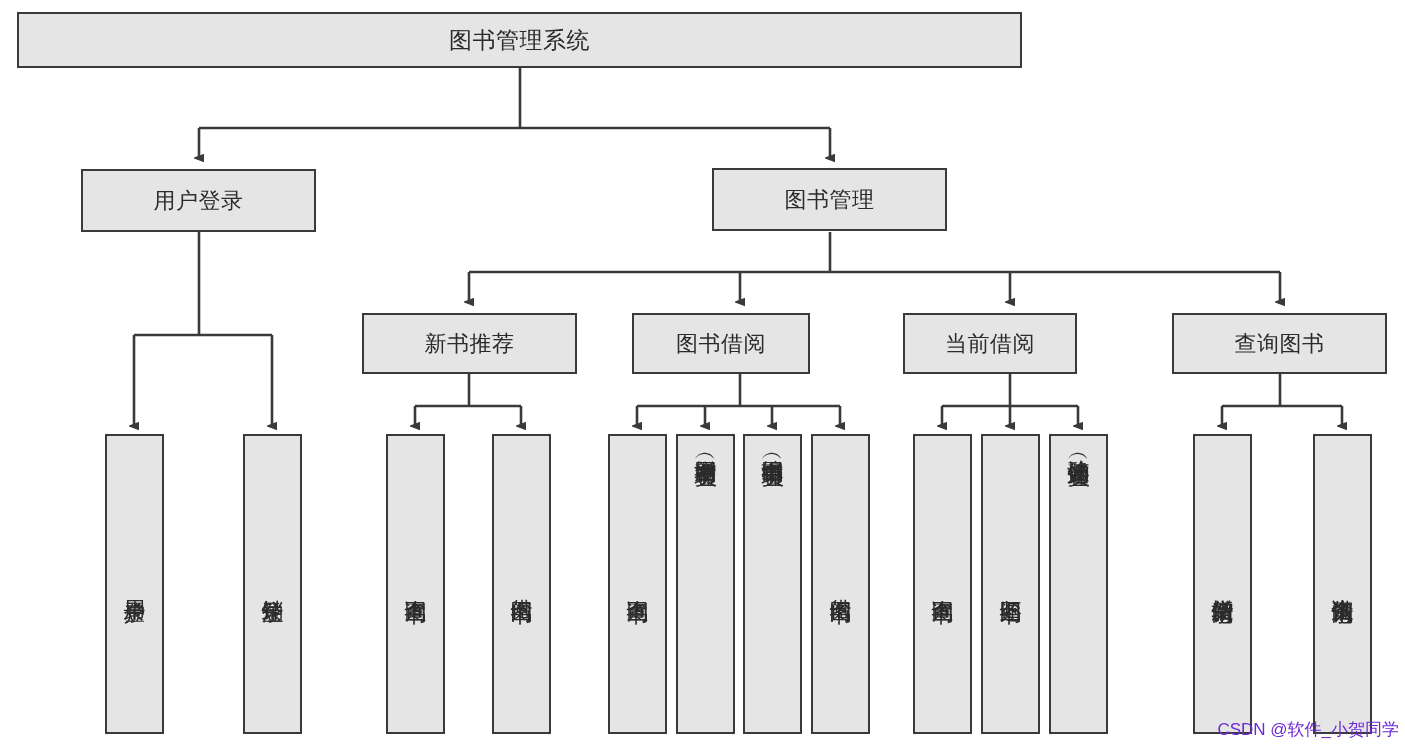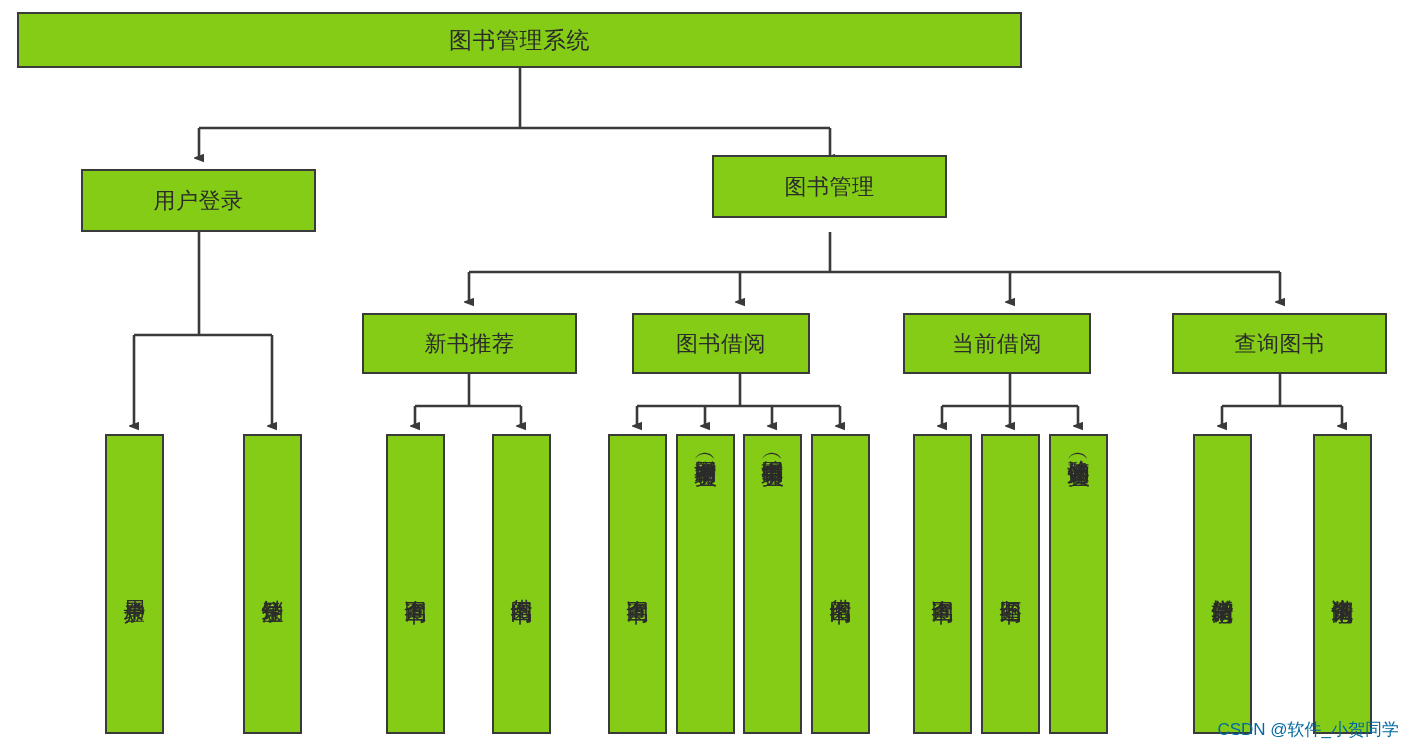--- a/index.html
+++ b/index.html
@@ -22,21 +22,21 @@
     position: absolute;
     left: 0;
     top: 0;
     width: 1405px;
     height: 747px;
     pointer-events: none;
   }
   .node-box {
     position: absolute;
     box-sizing: border-box;
-    background: #84cc16;
+    background: #e5e5e5;
     border: 2.5px solid #3a3a3a;
     display: flex;
     align-items: center;
     justify-content: center;
     z-index: 2;
   }
   .node-label {
     color: #2b2b2b;
     letter-spacing: 0.5px;
     white-space: nowrap;
@@ -62,21 +62,21 @@
   }
   .node-leaf.leaf-mid {
     align-items: center;
     padding-top: 0;
   }
   #watermark {
     position: absolute;
     right: 6px;
     bottom: 6px;
     font-size: 17px;
-    color: #0369a1;
+    color: #6d28d9;
     z-index: 5;
     white-space: nowrap;
   }
 </style>
 </head>
 <body>
 
 <div id="diagram-root">
 
   <svg id="connector-layer" viewBox="0 0 1405 747">
@@ -142,33 +142,33 @@
   </svg>
 
   <div class="node-box node-root" style="left:17px; top:12px; width:1005px; height:56px;">
     <span class="node-label">图书管理系统</span>
   </div>
 
   <div class="node-box node-level2" style="left:81px; top:169px; width:235px; height:63px;">
     <span class="node-label">用户登录</span>
   </div>
 
-  <div class="node-box node-level2" style="left:712px; top:155px; width:235px; height:63px;">
+  <div class="node-box node-level2" style="left:712px; top:168px; width:235px; height:63px;">
     <span class="node-label">图书管理</span>
   </div>
 
   <div class="node-box node-level3" style="left:362px; top:313px; width:215px; height:61px;">
     <span class="node-label">新书推荐</span>
   </div>
 
   <div class="node-box node-level3" style="left:632px; top:313px; width:178px; height:61px;">
     <span class="node-label">图书借阅</span>
   </div>
 
-  <div class="node-box node-level3" style="left:903px; top:313px; width:188px; height:61px;">
+  <div class="node-box node-level3" style="left:903px; top:313px; width:174px; height:61px;">
     <span class="node-label">当前借阅</span>
   </div>
 
   <div class="node-box node-level3" style="left:1172px; top:313px; width:215px; height:61px;">
     <span class="node-label">查询图书</span>
   </div>
 
   <div class="node-box node-leaf leaf-mid" style="left:105px; top:434px; width:59px; height:300px;">
     <span class="node-label">用户登录</span>
   </div>

